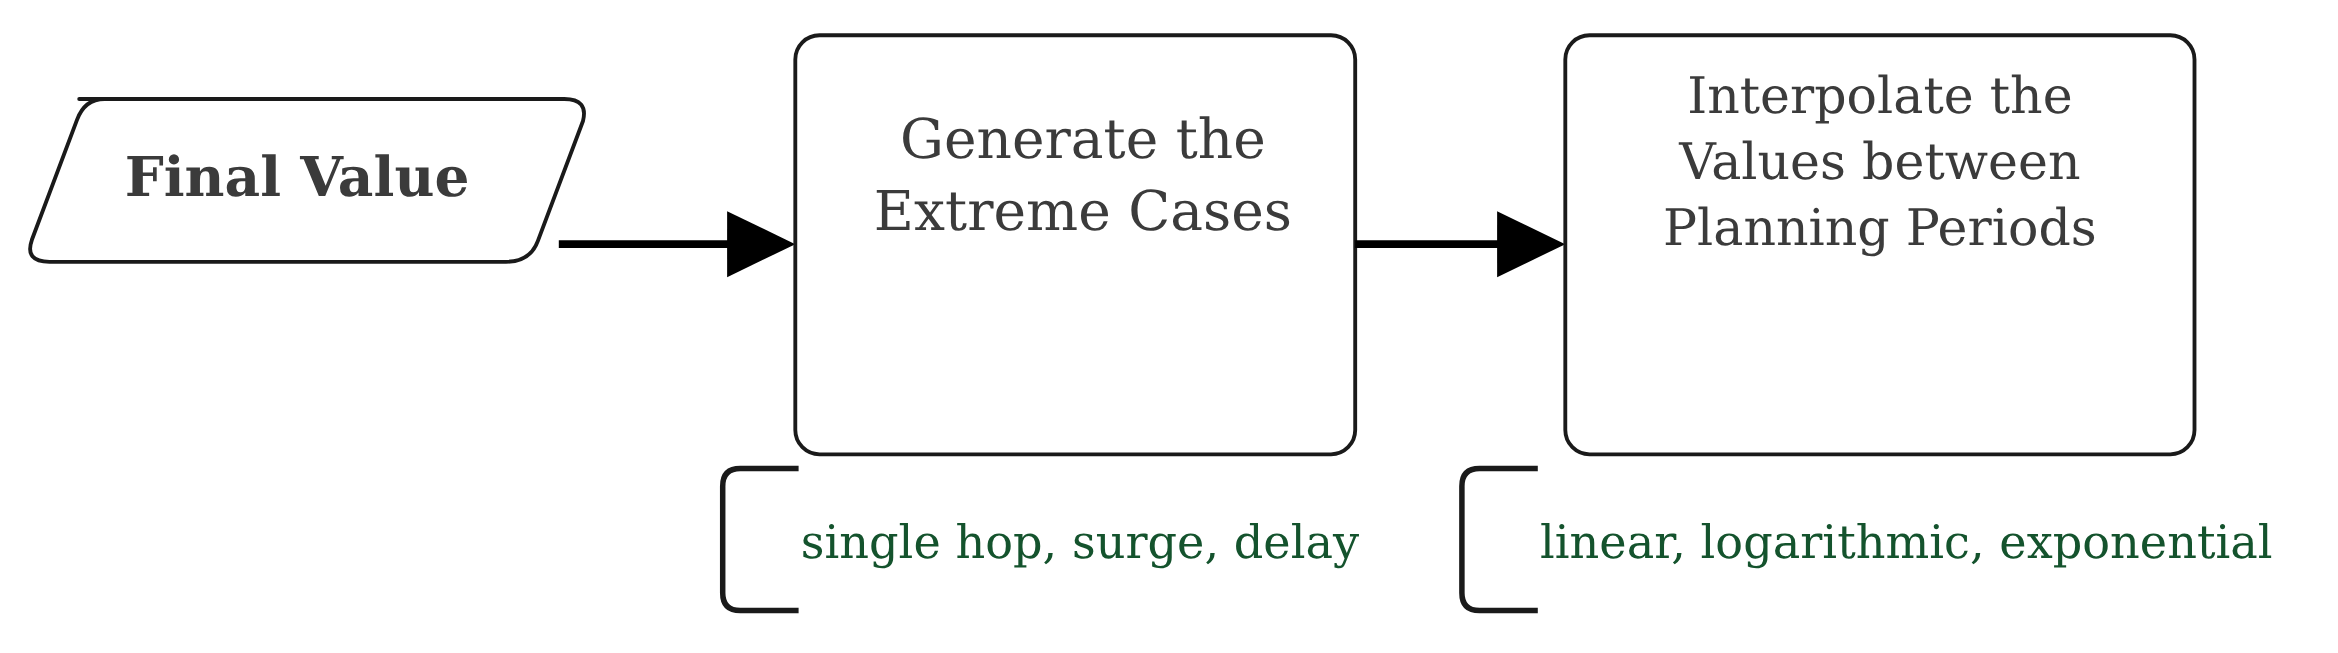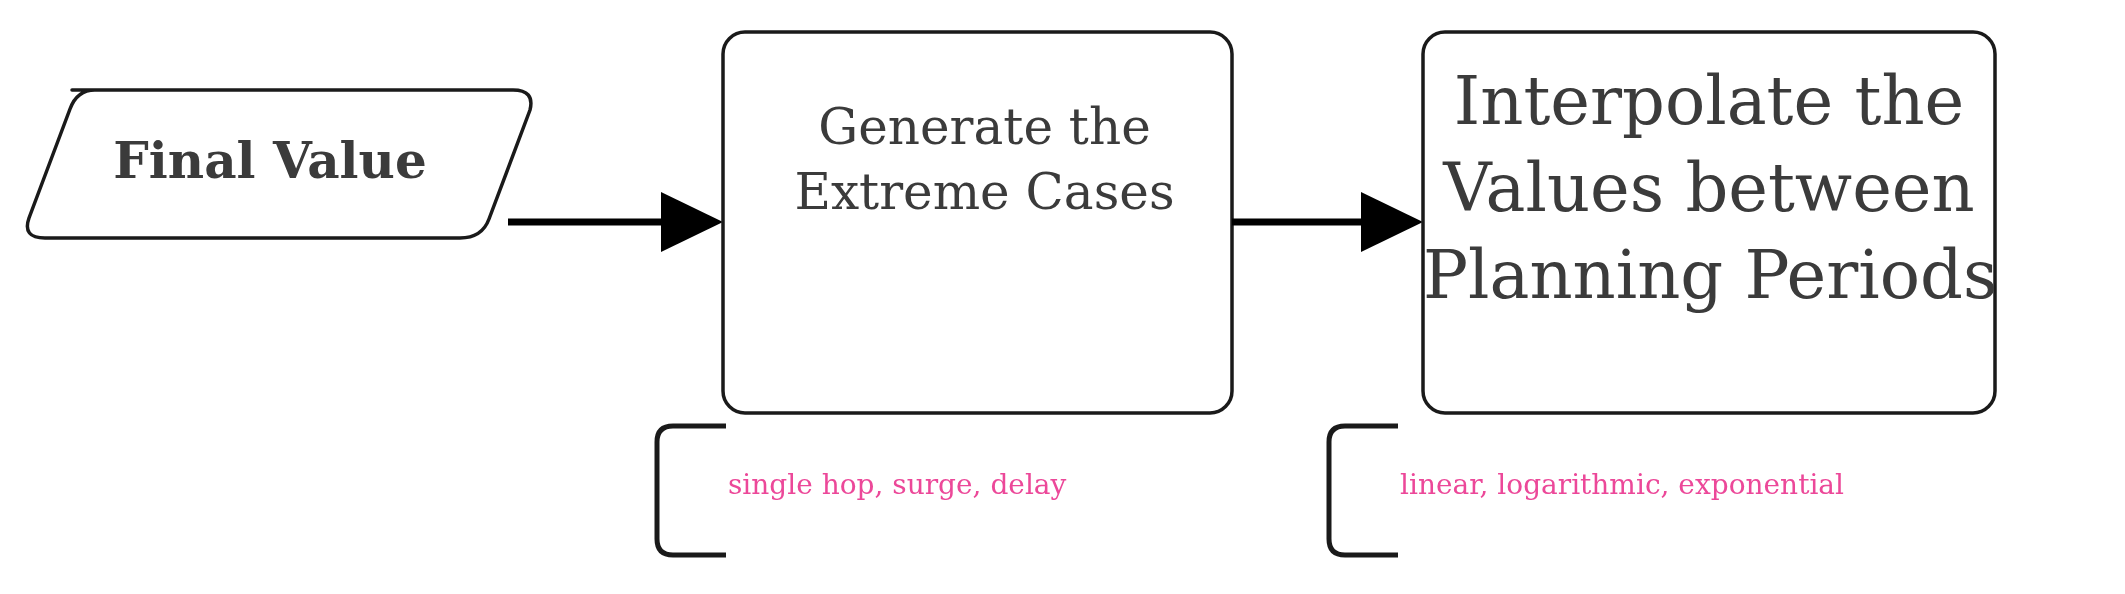--- a/index.html
+++ b/index.html
@@ -48,28 +48,28 @@
     top: 95px;
     width: 523px;
     font-size: 50px;
   }
 
   
   #label-interpolate {
     left: 1423px;
     top: 58px;
     width: 572px;
-    font-size: 67px;
+    font-size: 46px;
   }
 
   .annot-label {
     position: absolute;
-    color: #ec4899;
+    color: #14532d;
     font-family: "DejaVu Serif", "Liberation Serif", serif;
-    font-size: 28px;
+    font-size: 42px;
     white-space: nowrap;
     pointer-events: none;
   }
   #annot-text-1 { left: 728px; top: 468px; }
   #annot-text-2 { left: 1400px; top: 468px; }
 </style>
 </head>
 <body>
 
 <svg id="flowchart" viewBox="0 0 2125 594" width="2125" height="594" xmlns="http://www.w3.org/2000/svg">

